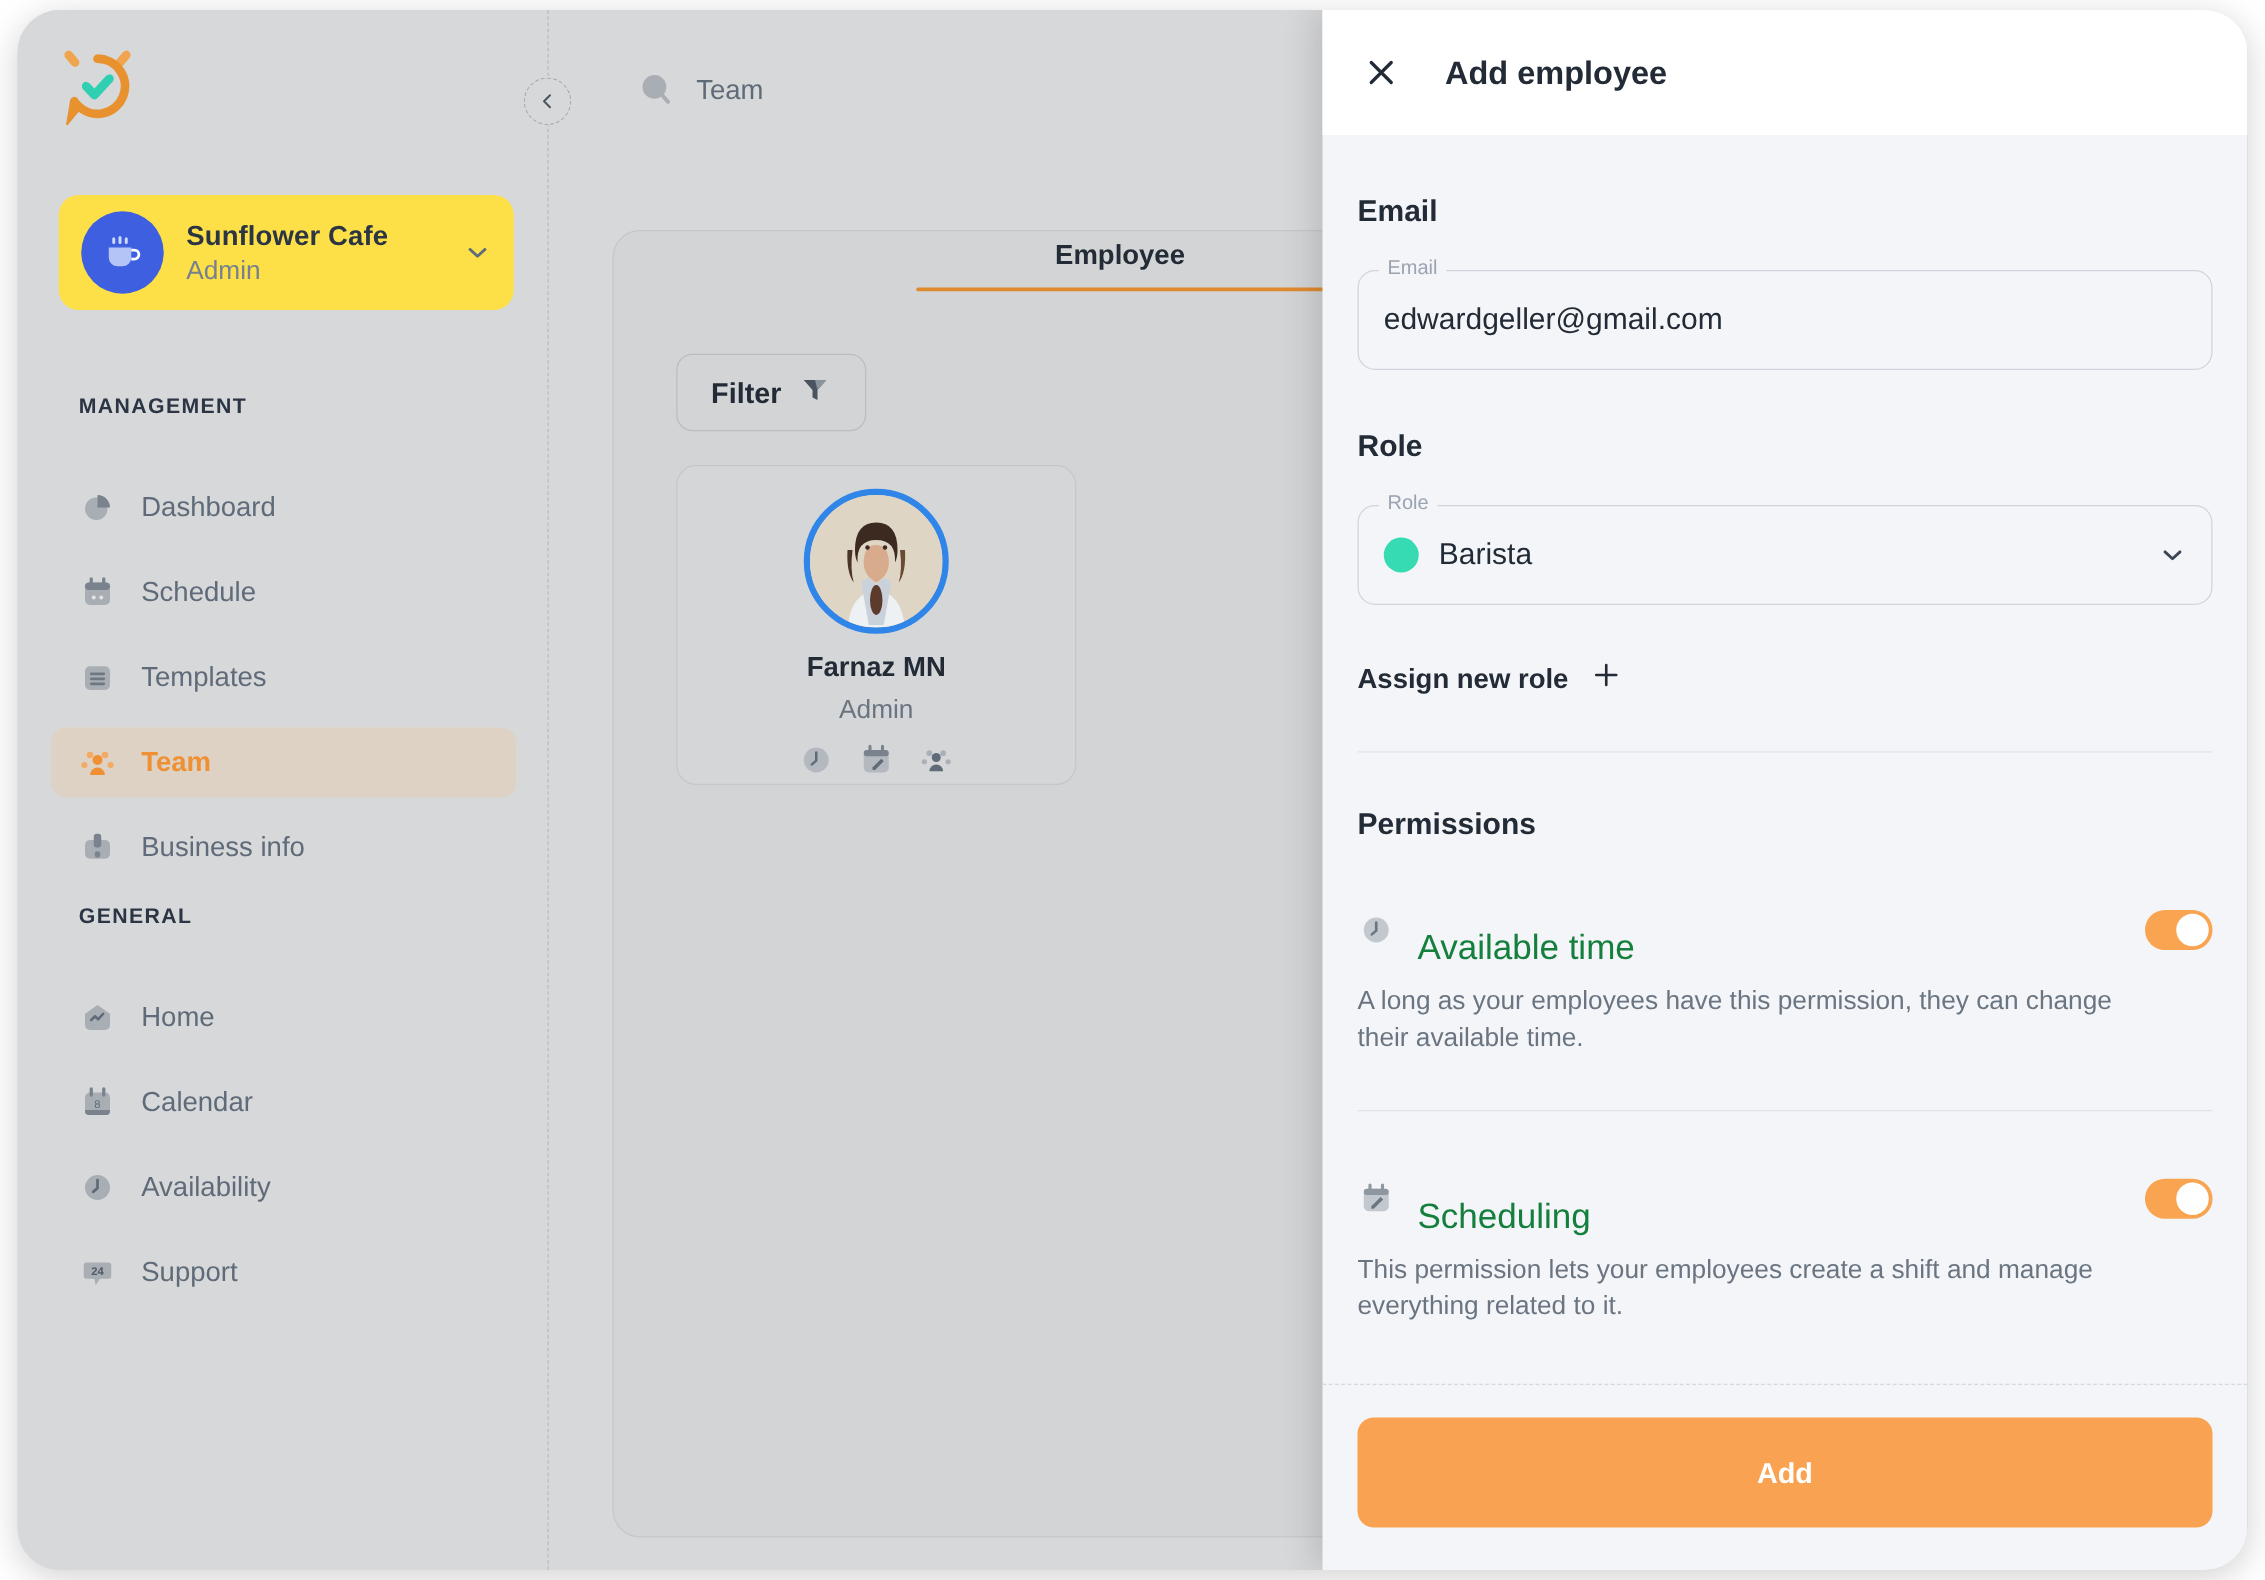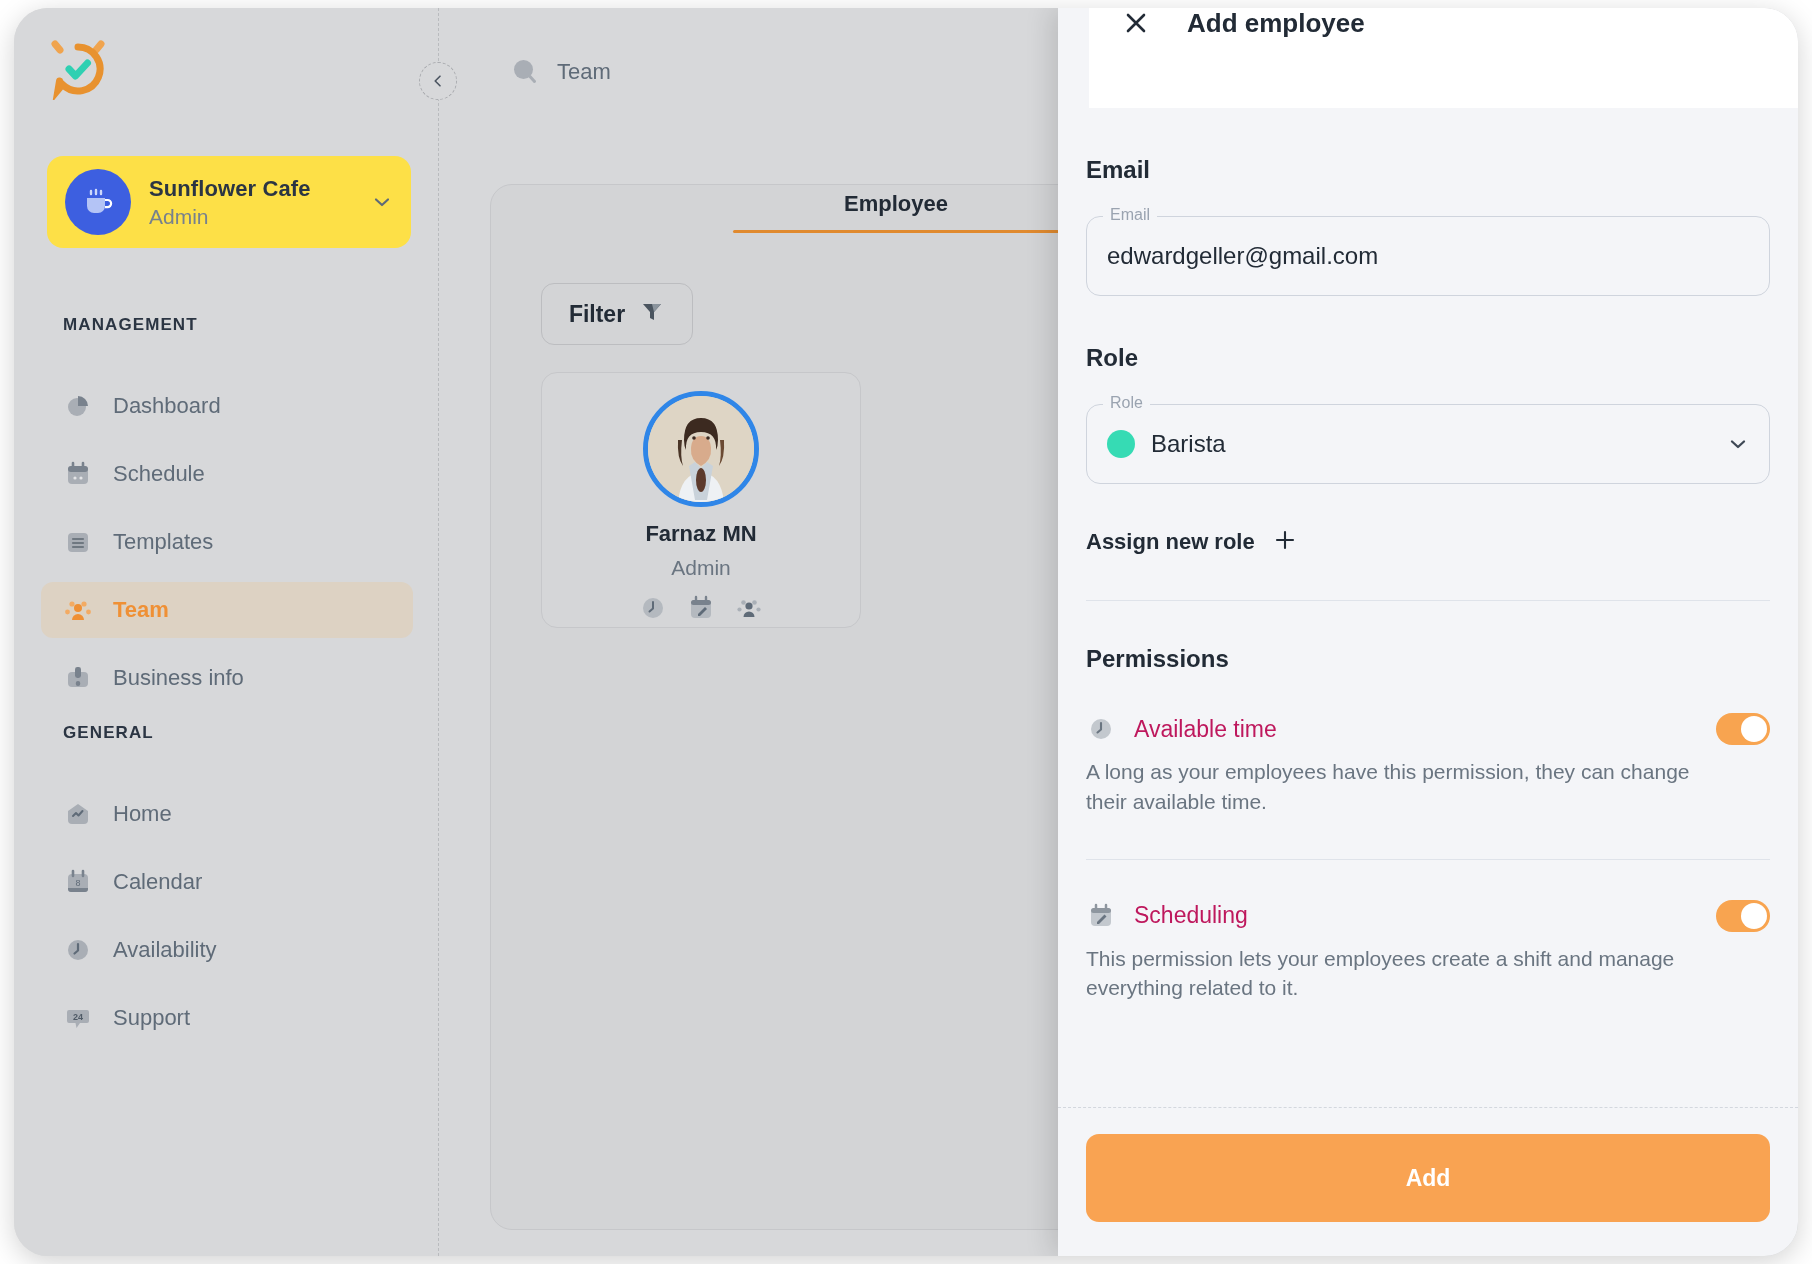--- a/index.html
+++ b/index.html
@@ -126,21 +126,21 @@
   
   #drawer {
     position: absolute; right: 0; top: 0;
     width: 740px; height: 1248px;
     background: #f4f5f8;
     box-shadow: -6px 0 26px rgba(0,0,0,.14);
     display: flex; flex-direction: column;
   }
   #drawer-header {
     height: 100px; background: #ffffff; flex: 0 0 100px;
-    display: flex; padding-left: 32px; margin-left: 31px;
+    display: flex; align-items: center; padding-left: 32px;
   }
   #close-btn { width: 30px; height: 30px; display: flex; align-items: center; justify-content: center; }
   #drawer-title { margin-left: 36px; font-size: 26px; font-weight: 700; color: #222b36; }
 
   #drawer-body { flex: 1; overflow: hidden; padding: 0 28px; position: relative; }
 
   .sec-title { font-size: 24px; font-weight: 700; color: #222b36; }
 
   .field {
     position: relative; border: 1px solid #cfd4dd; border-radius: 14px;
@@ -161,21 +161,21 @@
   #role-chevron { width: 22px; height: 22px; margin-left: auto; }
 
   #assign-row { display: flex; align-items: center; gap: 18px; }
   #assign-row .lbl { font-size: 22px; font-weight: 700; color: #222b36; }
 
   .hr { height: 1px; background: #dfe3ea; }
 
   .perm { }
   .perm-head { display: flex; align-items: center; }
   .perm-head .ic { width: 30px; height: 30px; flex: 0 0 30px; }
-  .perm-head .lbl { margin-left: 18px; font-size: 23px; color: #be185d; }
+  .perm-head .lbl { margin-left: 18px; font-size: 28px; color: #15803d; margin-top: 28px; }
   .toggle {
     margin-left: auto; width: 54px; height: 32px; border-radius: 16px;
     background: #f8a450; position: relative;
   }
   .toggle .knob {
     position: absolute; right: 3px; top: 3px;
     width: 26px; height: 26px; border-radius: 50%; background: #fff;
   }
   .perm-desc { margin-top: 12px; font-size: 21px; line-height: 1.42; color: #6a7581; max-width: 620px; }
 

